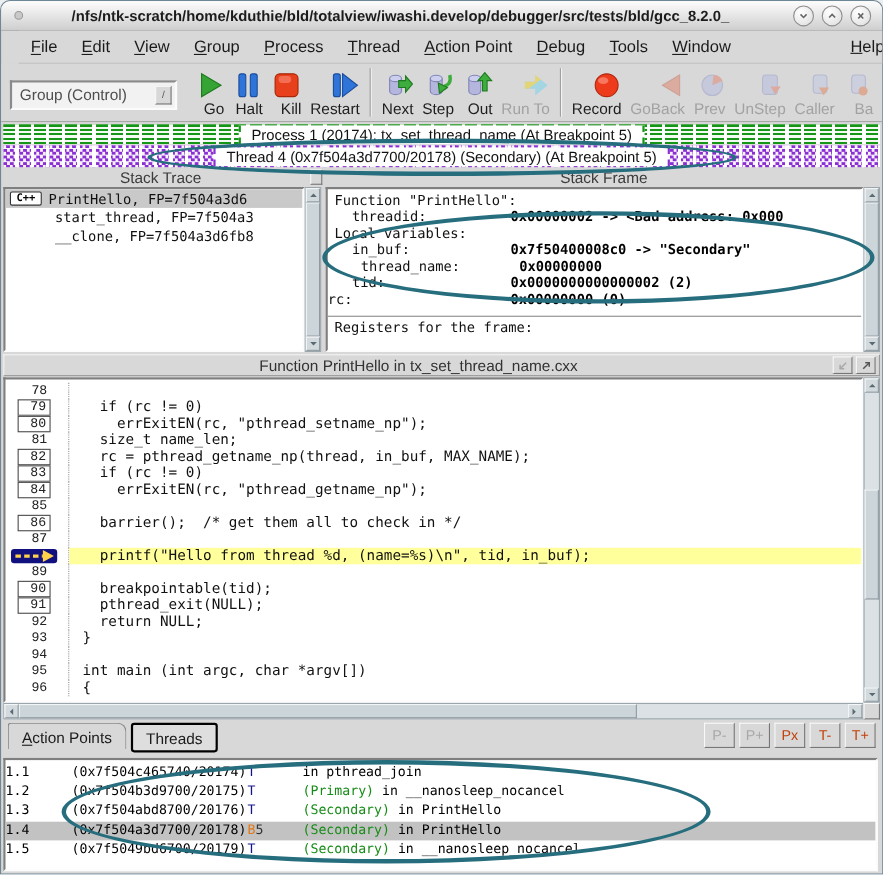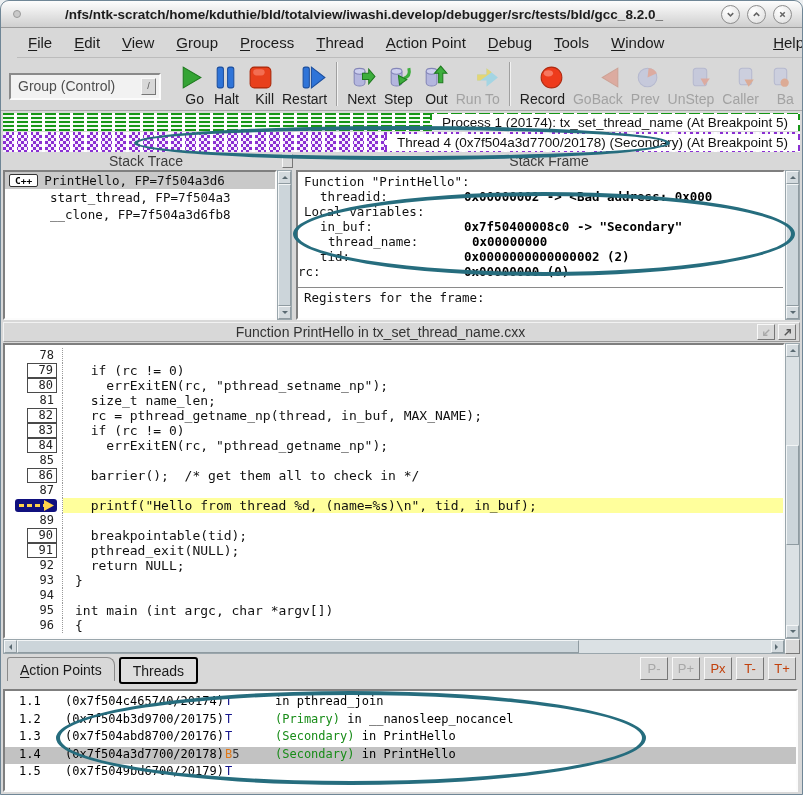--- a/index.html
+++ b/index.html
@@ -37,21 +37,21 @@
     border:1px solid; border-color:#f8f8f8 #777 #777 #f8f8f8; font-size:9px; color:#555; text-align:center; line-height:15px; }
   .tb-groups { display:flex; align-items:flex-end; height:100%; padding-bottom:2px; }
   .tb-sep { width:0; border-left:1px solid #a0a0a0; border-right:1px solid #f2f2f2; height:44px; margin:0 5px 2px 5px; }
   .tbtn { display:flex; flex-direction:column; align-items:flex-end; padding:1px 4px; }
   .tbtn .tico { width:27px; height:27px; }
   .tbtn .tico svg { width:27px; height:27px; }
   .tbtn .tlab { font-size:14px; color:#1e1e1e; white-space:nowrap; }
   .tbtn.disabled .tlab { color:#a2a2a2; }
 
   
-  .statusbar { position:absolute; left:2px; right:2px; display:flex; align-items:center; justify-content:flex-end; }
+  .statusbar { position:absolute; left:2px; right:2px; display:flex; align-items:center; justify-content:center; }
   .procbar { top:112px; height:18px;
     background:repeating-linear-gradient(90deg, transparent 0 11px, #ffffff 11px 14px),
                repeating-linear-gradient(0deg, #169616 0 2px, #f2faf2 2px 4px); }
   .threadbar { top:131px; height:20px;
     background:repeating-linear-gradient(90deg, transparent 0 11px, #ffffff 11px 14px),
                repeating-conic-gradient(#8a2fd2 0% 25%, #f7f0fd 25% 50%);
     background-size:auto, 6px 6px; }
   .bar-label { background:#ffffff; font-size:13.5px; color:#111; padding:1px 10px; white-space:nowrap; }
   .procbar .bar-label { border-left:2px dashed #169616; border-right:2px dashed #169616; }
   .threadbar .bar-label { border-left:2px dashed #8a2fd2; border-right:2px dashed #8a2fd2; }
@@ -89,31 +89,31 @@
   .src-head { position:absolute; left:2px; right:2px; top:321px; height:20px; background:#d8d8d8;
     border:1px solid; border-color:#f2f2f2 #9a9a9a #9a9a9a #f2f2f2; display:flex; align-items:center; }
   .src-head .sh-title { flex:1; text-align:center; font-size:14px; color:#333; }
   .nav-btn { width:18px; height:16px; margin-right:3px; background:#d8d8d8;
     border:1px solid; border-color:#f8f8f8 #777 #777 #f8f8f8; display:flex; align-items:center; justify-content:center; }
   .nav-btn svg { width:11px; height:11px; }
 
   
   .src-line { display:flex; height:15px; align-items:center; }
   .gut { width:58px; flex:none; height:15px; border-right:1px dotted #9a9a9a;
-    display:flex; justify-content:flex-end; align-items:center; padding-right:5px; }
+    display:flex; justify-content:center; align-items:center; padding-right:5px;font-family:Liberation Mono, monospace; }
   .lnum { font-size:12px; color:#222; min-width:30px; text-align:right; padding:0 3px; line-height:13px; }
   .lnum.boxed { border:1px solid #4a4a4a; background:#fff; }
   .pc-marker { width:42px; height:13px; background:#10107e; border-radius:3px; display:flex; align-items:center; }
   .code { flex:1; white-space:pre; padding-left:12px; color:#111; height:15px; line-height:15px; }
   .src-line.current .code { background:#ffff9c; }
 
   
   .throw { position:relative; height:17.5px; white-space:pre; }
   .throw.selected { background:#c2c2c2; }
-  .c-id   { position:absolute; left:14px; }
+  .c-id   { position:absolute; left:0; }
   .c-addr { position:absolute; left:60px; }
   .c-flag { position:absolute; left:220px; }
   .c-rest { position:absolute; left:270px; }
   .flag-t { color:#14148c; }
   .flag-b { color:#e07818; }
   .flag-num { color:#333; }
   .state-green { color:#188c18; }
 
   
   .vsb, .hsb { position:absolute; background:#dbe1e4; border:1px solid #9aa6ac; display:flex; }
@@ -507,20 +507,20 @@
       <div class="ptbtn">Px</div>
       <div class="ptbtn">T-</div>
       <div class="ptbtn">T+</div>
     </div>
 
   <div class="pane th-pane" id="th-list" style="padding-top: 3px;">
       <div class="throw"><span class="c-id">1.1</span><span class="c-addr">(0x7f504c465740/20174)</span><span class="c-flag"><span class="flag-t">T</span></span><span class="c-rest"><span>in pthread_join</span></span></div>
       <div class="throw"><span class="c-id">1.2</span><span class="c-addr">(0x7f504b3d9700/20175)</span><span class="c-flag"><span class="flag-t">T</span></span><span class="c-rest"><span class="state-green">(Primary)</span> <span>in __nanosleep_nocancel</span></span></div>
       <div class="throw"><span class="c-id">1.3</span><span class="c-addr">(0x7f504abd8700/20176)</span><span class="c-flag"><span class="flag-t">T</span></span><span class="c-rest"><span class="state-green">(Secondary)</span> <span>in PrintHello</span></span></div>
       <div class="throw selected"><span class="c-id">1.4</span><span class="c-addr">(0x7f504a3d7700/20178)</span><span class="c-flag"><span class="flag-b">B</span><span class="flag-num">5</span></span><span class="c-rest"><span class="state-green">(Secondary)</span> <span>in PrintHello</span></span></div>
-      <div class="throw"><span class="c-id">1.5</span><span class="c-addr">(0x7f5049bd6700/20179)</span><span class="c-flag"><span class="flag-t">T</span></span></div>
+      <div class="throw"><span class="c-id">1.5</span><span class="c-addr">(0x7f5049bd6700/20179)</span><span class="c-flag"><span class="flag-t">T</span></span><span class="c-rest"><span class="state-green">(Secondary)</span> <span>in __nanosleep_nocancel</span></span></div>
     </div>
 
   <div class="ann ann1"></div>
   <div class="ann ann2"></div>
   <div class="ann ann3"></div>
 
 </div>
 
 </body></html>

